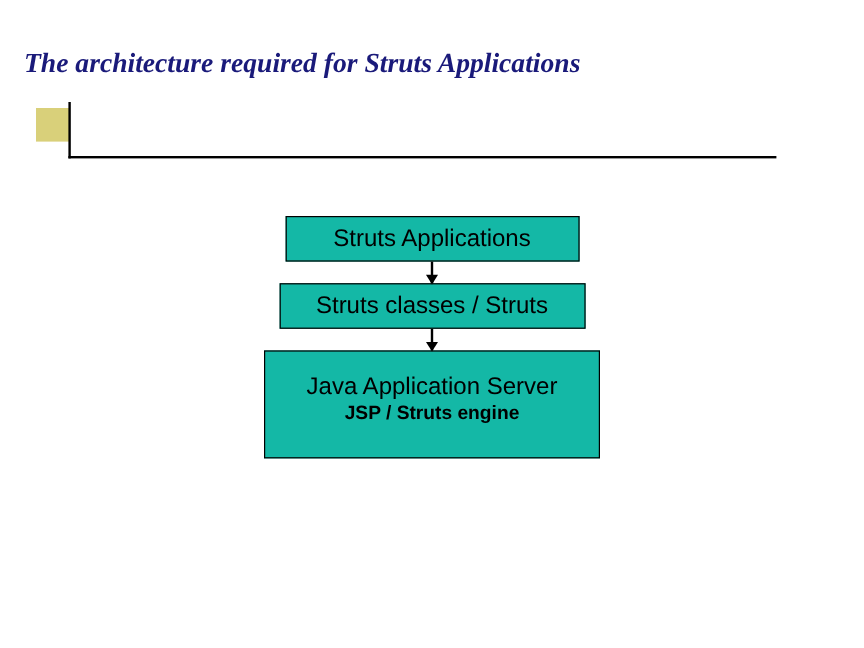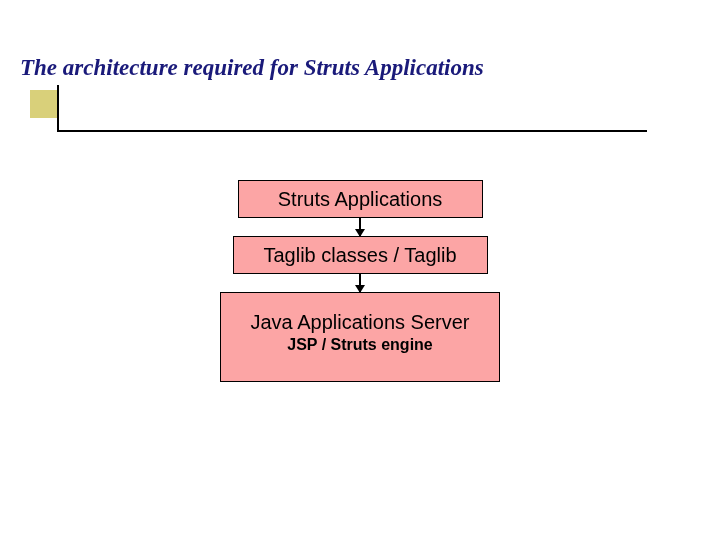--- a/index.html
+++ b/index.html
@@ -5,21 +5,21 @@
   * { margin: 0; padding: 0; box-sizing: border-box; }
   body {
     width: 720px;
     height: 540px;
     background: #ffffff;
     font-family: Verdana, Arial, sans-serif;
     position: relative;
   }
   .title {
     position: absolute;
-    top: 55px;
+    top: 40px;
     left: 20px;
     font-size: 23px;
     font-weight: bold;
     color: #1a1a7a;
     font-style: italic;
     font-family: Georgia, 'Times New Roman', serif;
   }
   .square {
     position: absolute;
     top: 90px;
@@ -45,21 +45,21 @@
     background: #000;
   }
   .diagram {
     position: absolute;
     top: 180px;
     left: 0;
     width: 720px;
   }
   .box {
     border: 1.5px solid #000;
-    background: #fca5a5;
+    background: #14b8a6;
     margin: 0 auto;
     text-align: center;
     font-family: Verdana, Arial, sans-serif;
     color: #000;
     display: flex;
     flex-direction: column;
     justify-content: center;
   }
   .box1 {
     width: 245px;
@@ -111,20 +111,20 @@
 <div class="square"></div>
 <div class="vr-line"></div>
 <div class="hr-line"></div>
 
 <div class="diagram">
   <div class="box box1">
     <span>Struts Applications</span>
   </div>
   <div class="arrow"></div>
   <div class="box box2">
-    <span>Taglib classes / Taglib</span>
+    <span>Struts classes / Struts</span>
   </div>
   <div class="arrow"></div>
   <div class="box box3">
-    <span class="line1">Java Applications Server</span>
+    <span class="line1">Java Application Server</span>
     <span class="line2">JSP / Struts engine</span>
   </div>
 </div>
 
 </body></html>

